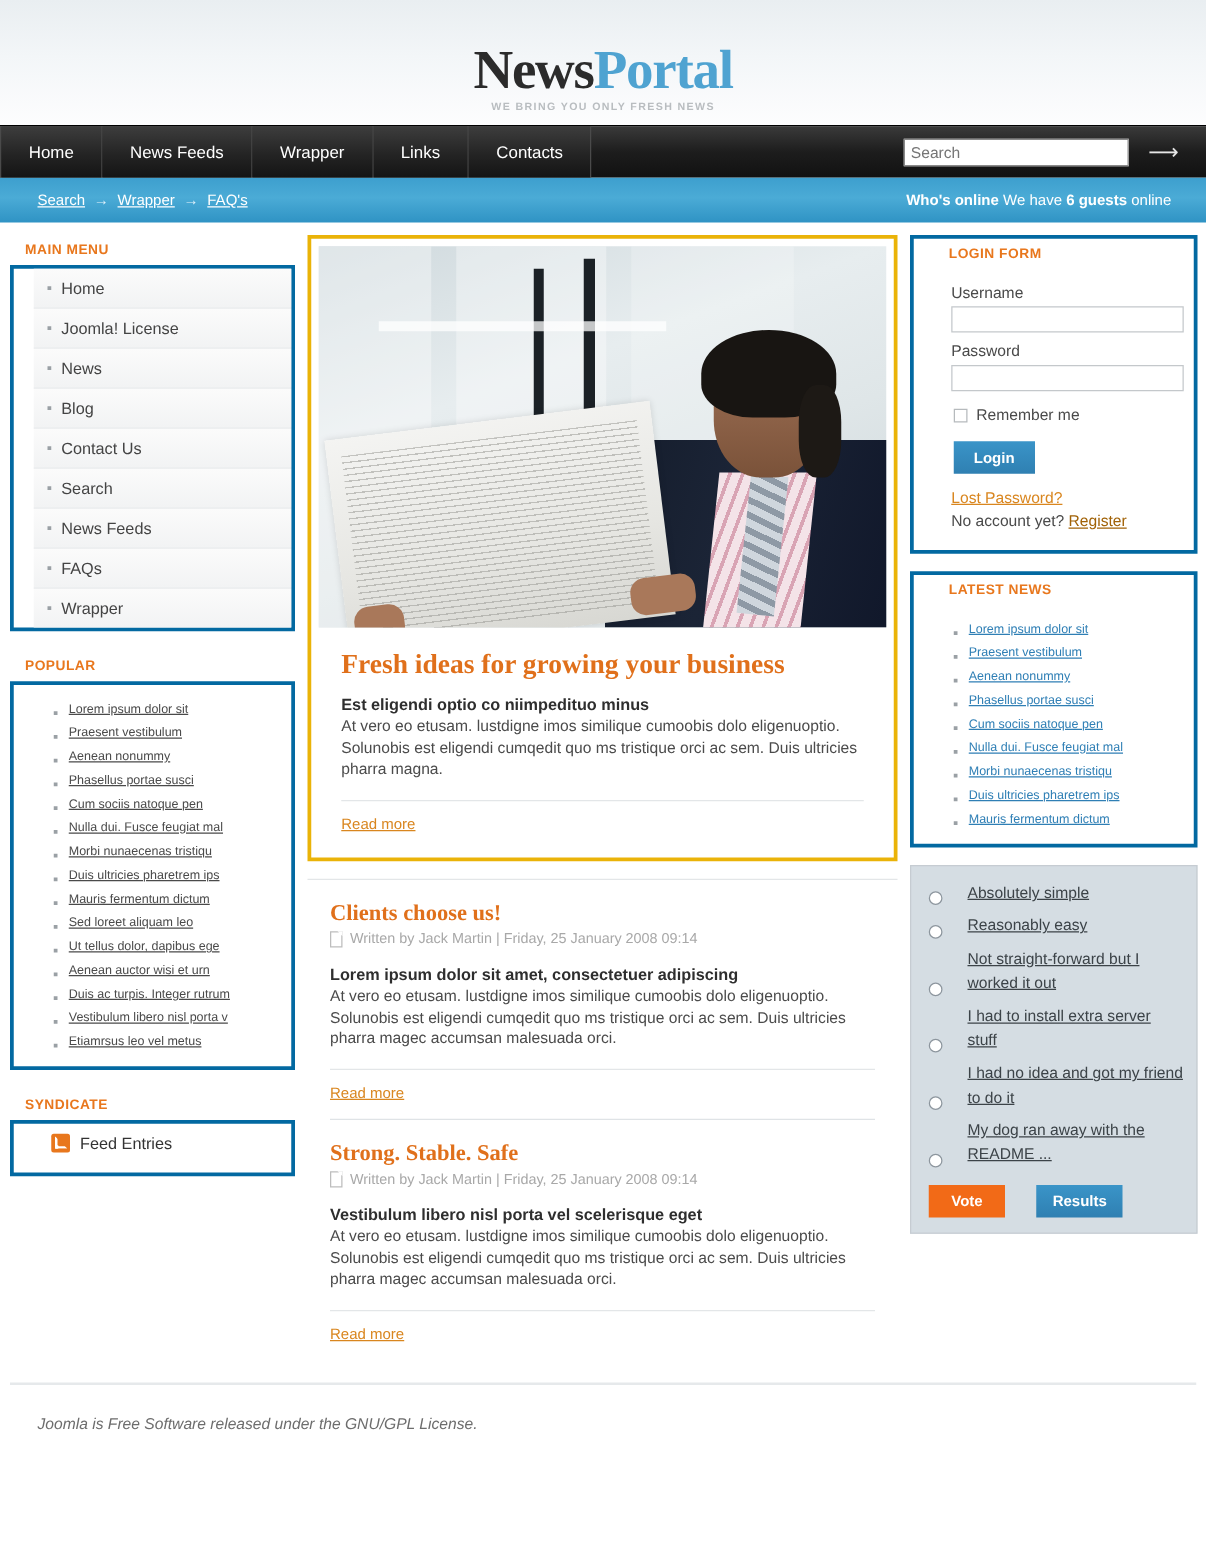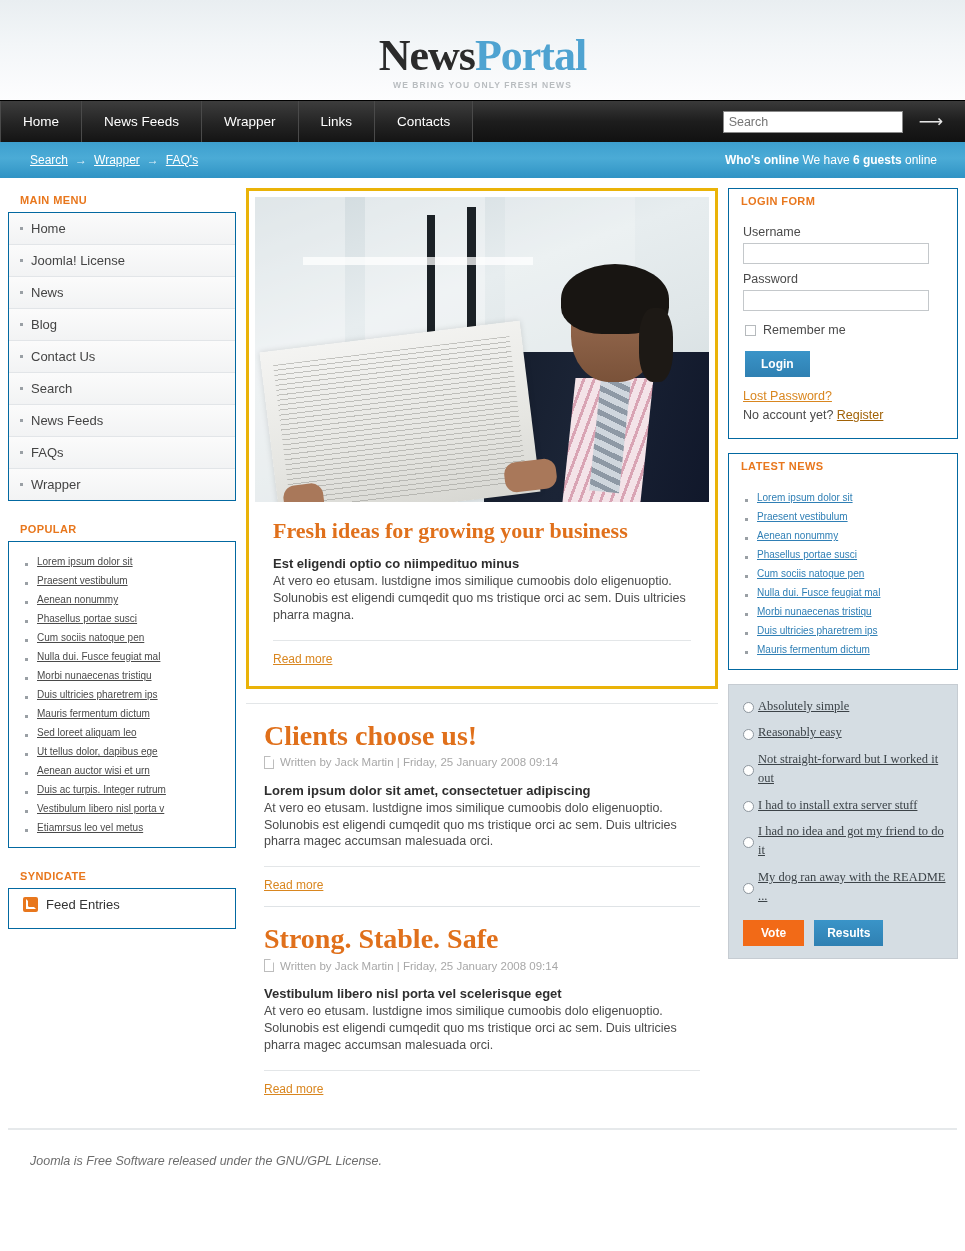--- a/index.html
+++ b/index.html
@@ -106,22 +106,23 @@
 
   .mod-title {
     color: #e8771d;
     font-size: 11px;
     font-weight: bold;
     letter-spacing: 0.4px;
     padding: 6px 0 6px 12px;
     text-transform: uppercase;
   }
   .box {
-    border: 1px solid #0369a1;
+    border: 3px solid #0369a1;
     background: #fff;
+    padding-left: 16px;
   }
 
   
   .menu li {
     list-style: none;
     border-bottom: 1px solid #e2e5e8;
     background: linear-gradient(to bottom, #fbfbfb 0%, #f2f3f4 100%);
     padding: 8px 10px 8px 22px;
     position: relative;
     font-size: 13px;
@@ -226,21 +227,21 @@
     position:absolute; bottom: 6px; width: 40px; height: 30px;
     background: #a9785a; border-radius: 12px;
   }
   .hero-hand.l { left: 6px; }
   .hero-hand.r { left: 228px; bottom: 2px; width:52px; }
 
   .article { padding: 16px 18px 14px 18px; }
   .art-title {
     font-family: "Liberation Serif", serif;
     color: #e0701b;
-    font-size: 28px;
+    font-size: 18px;
     font-weight: bold;
     margin: 0 0 4px 0;
   }
   .art-title.big { font-size: 22px; margin-bottom: 12px; }
   .byline {
     display:flex; align-items:center; gap:6px;
     color:#a8a8a8; font-size: 11.5px; margin-bottom: 14px;
   }
   .page-icon {
     width:10px; height:13px; border:1px solid #bdbdbd; background:#fff;
@@ -275,27 +276,27 @@
   .btn-login {
     background: linear-gradient(to bottom,#3a94c8 0%,#2f80b2 100%);
     padding: 6px 16px; margin: 14px 0 12px 2px;
   }
   .lost { display:block; color:#d9861f; text-decoration:underline; font-size:12.5px; cursor:pointer; margin-bottom:5px;}
   .noacct { font-size:12.5px; color:#4a4a4a; }
   .noacct a { color:#a16207; text-decoration:underline; cursor:pointer; }
 
   .votes-box { border:1px solid #c6ccd2; background:#d5dde3; }
   .votes-inner { padding: 12px 10px 12px 14px; }
-  .vote-opt { display:flex; gap:4px; margin-bottom: 7px; align-items:center;font-family:Liberation Serif, serif; }
+  .vote-opt { display:flex; gap:20px; margin-bottom: 7px; align-items:flex-end; }
   .radio {
     width:11px; height:11px; border:1px solid #8d969e; border-radius:50%;
     background:#fff; flex:none; margin-top:2px;
   }
   .vote-opt span { font-size:12.5px; color:#3c4348; text-decoration:underline; line-height:1.55; cursor:pointer; }
-  .vote-btns { display:flex; gap:10px; margin-top: 14px; }
+  .vote-btns { display:flex; gap:25px; margin-top: 14px; }
   .btn-vote { background:#f26a17; padding: 6px 18px; }
   .btn-results { background: linear-gradient(to bottom,#3a94c8 0%,#2f80b2 100%); padding: 6px 13px; }
 
   
   .footer-rule { border-top: 2px solid #e6e9eb; margin: 18px 8px 0 8px; }
   .footer { padding: 24px 0 0 30px; color:#6d6d6d; font-size:12.5px;font-style:italic; }
 </style>
 </head>
 <body>
 

